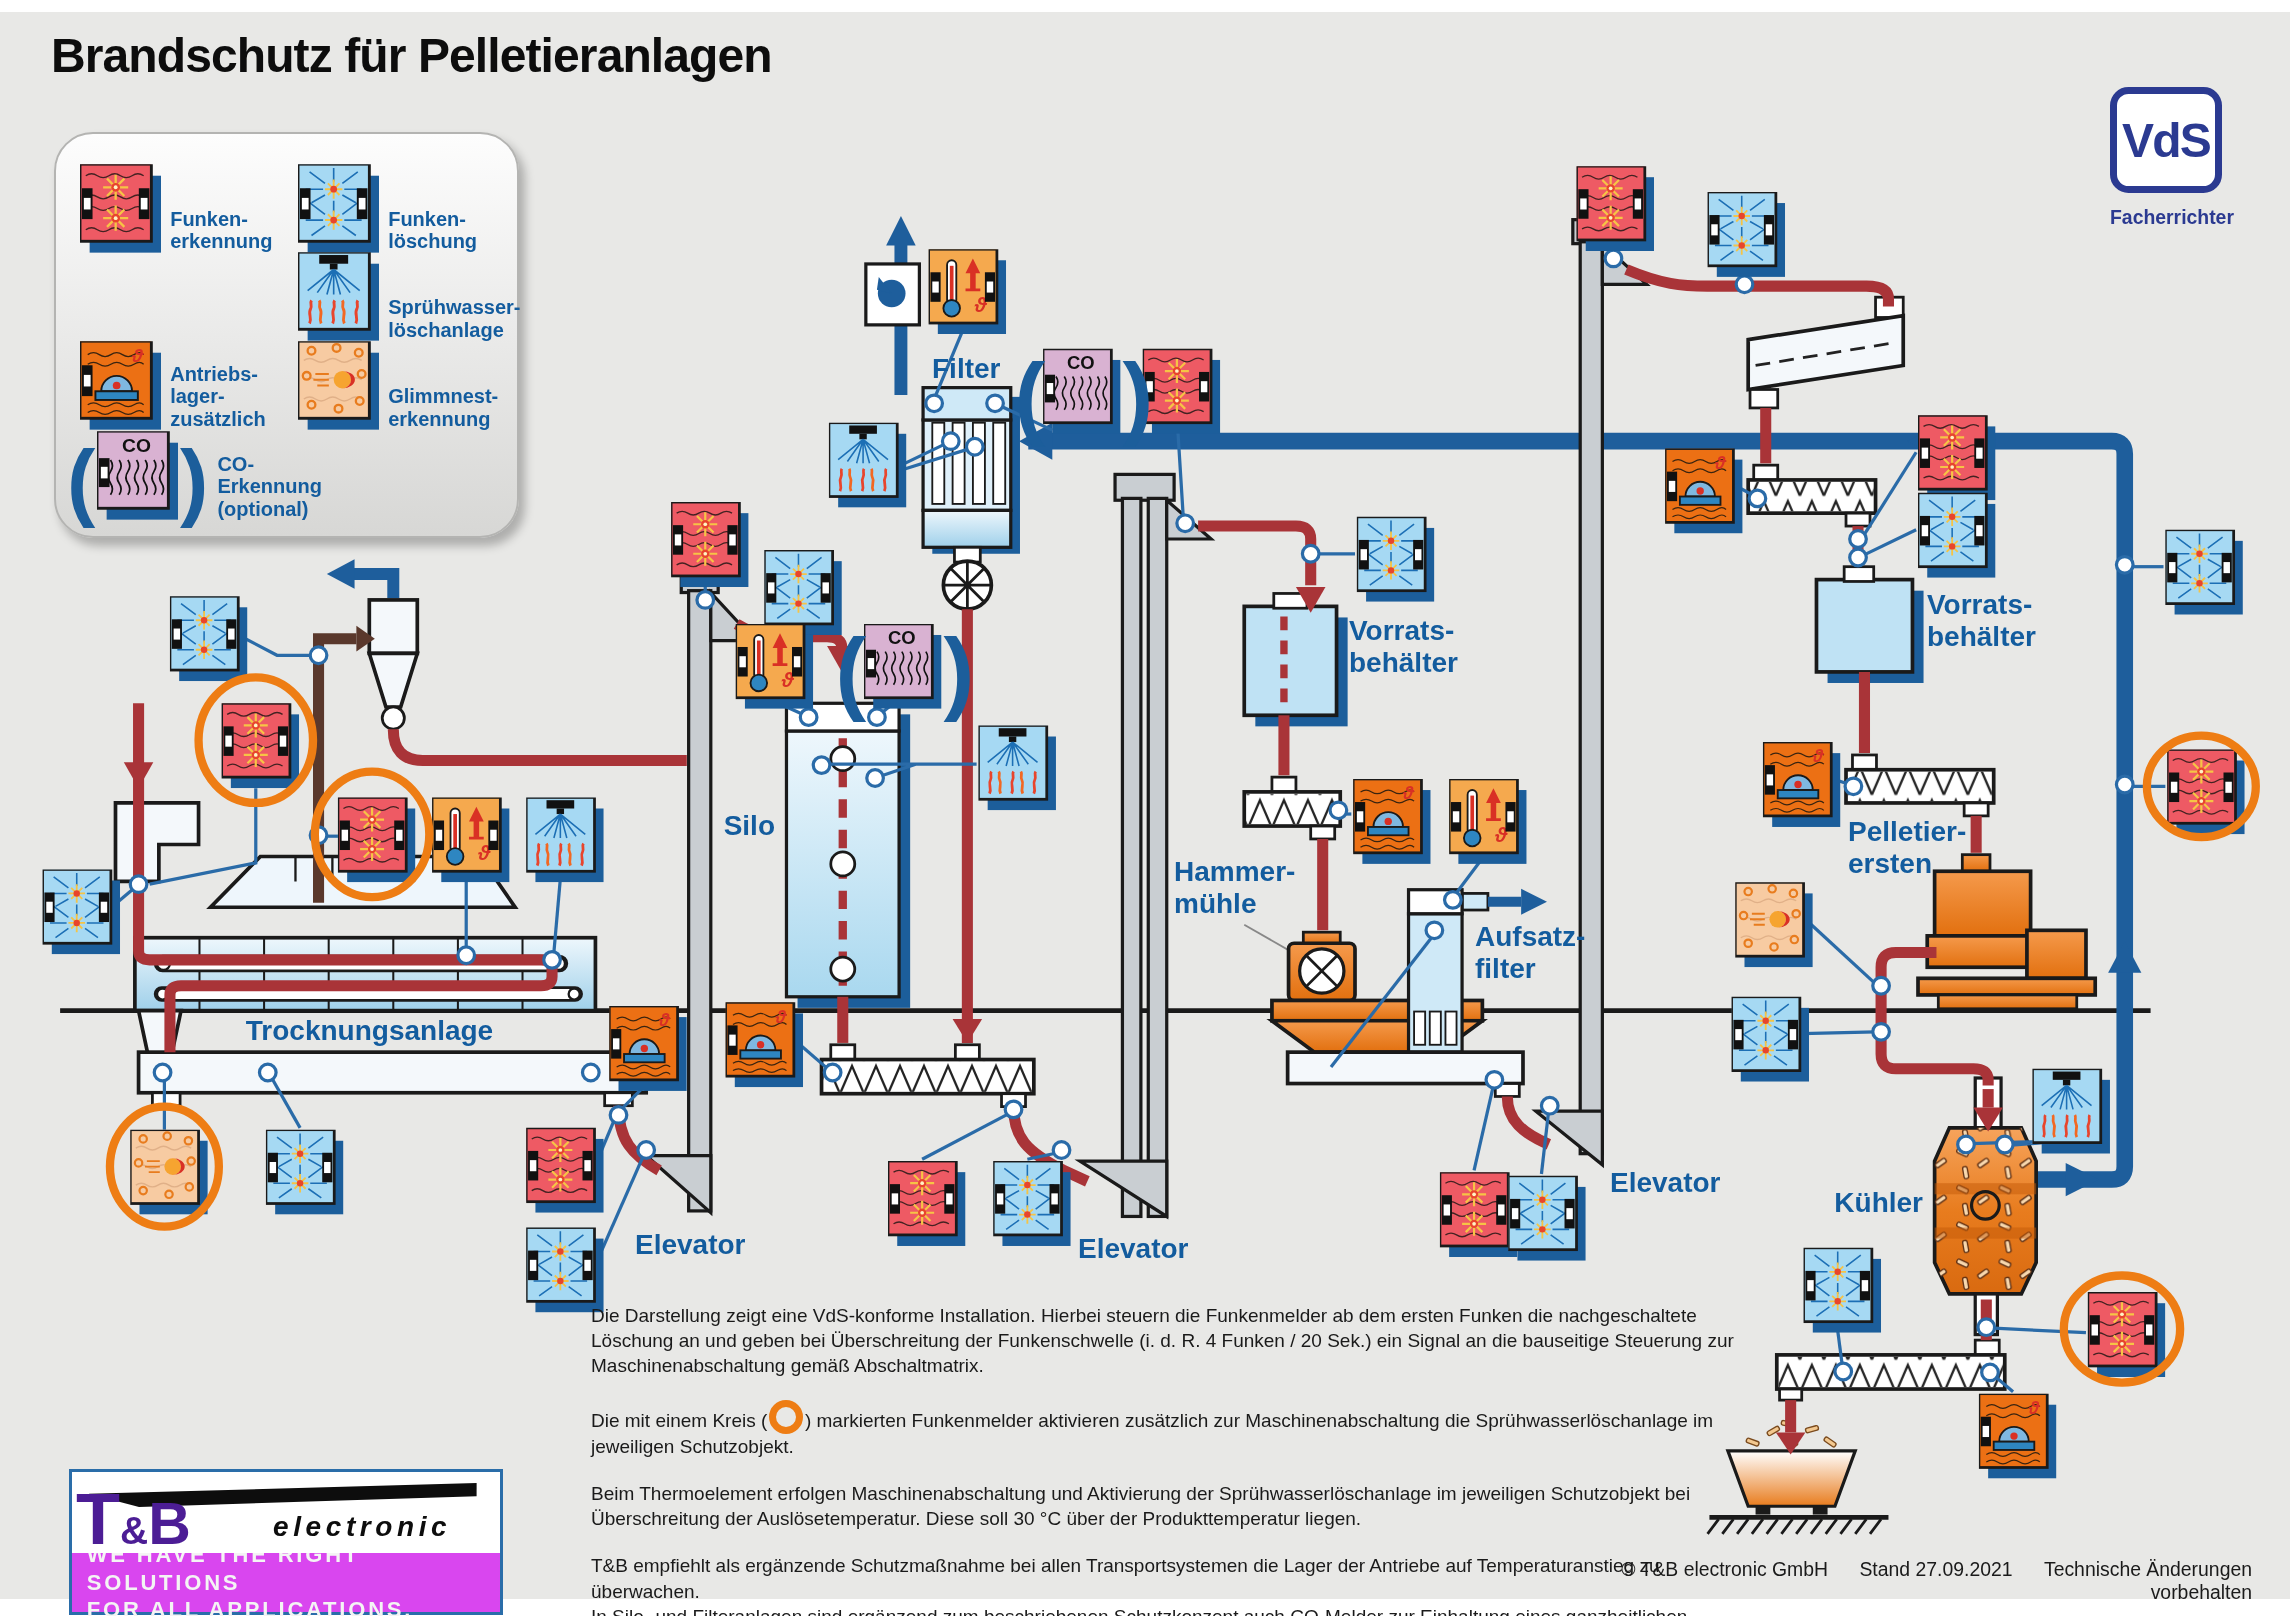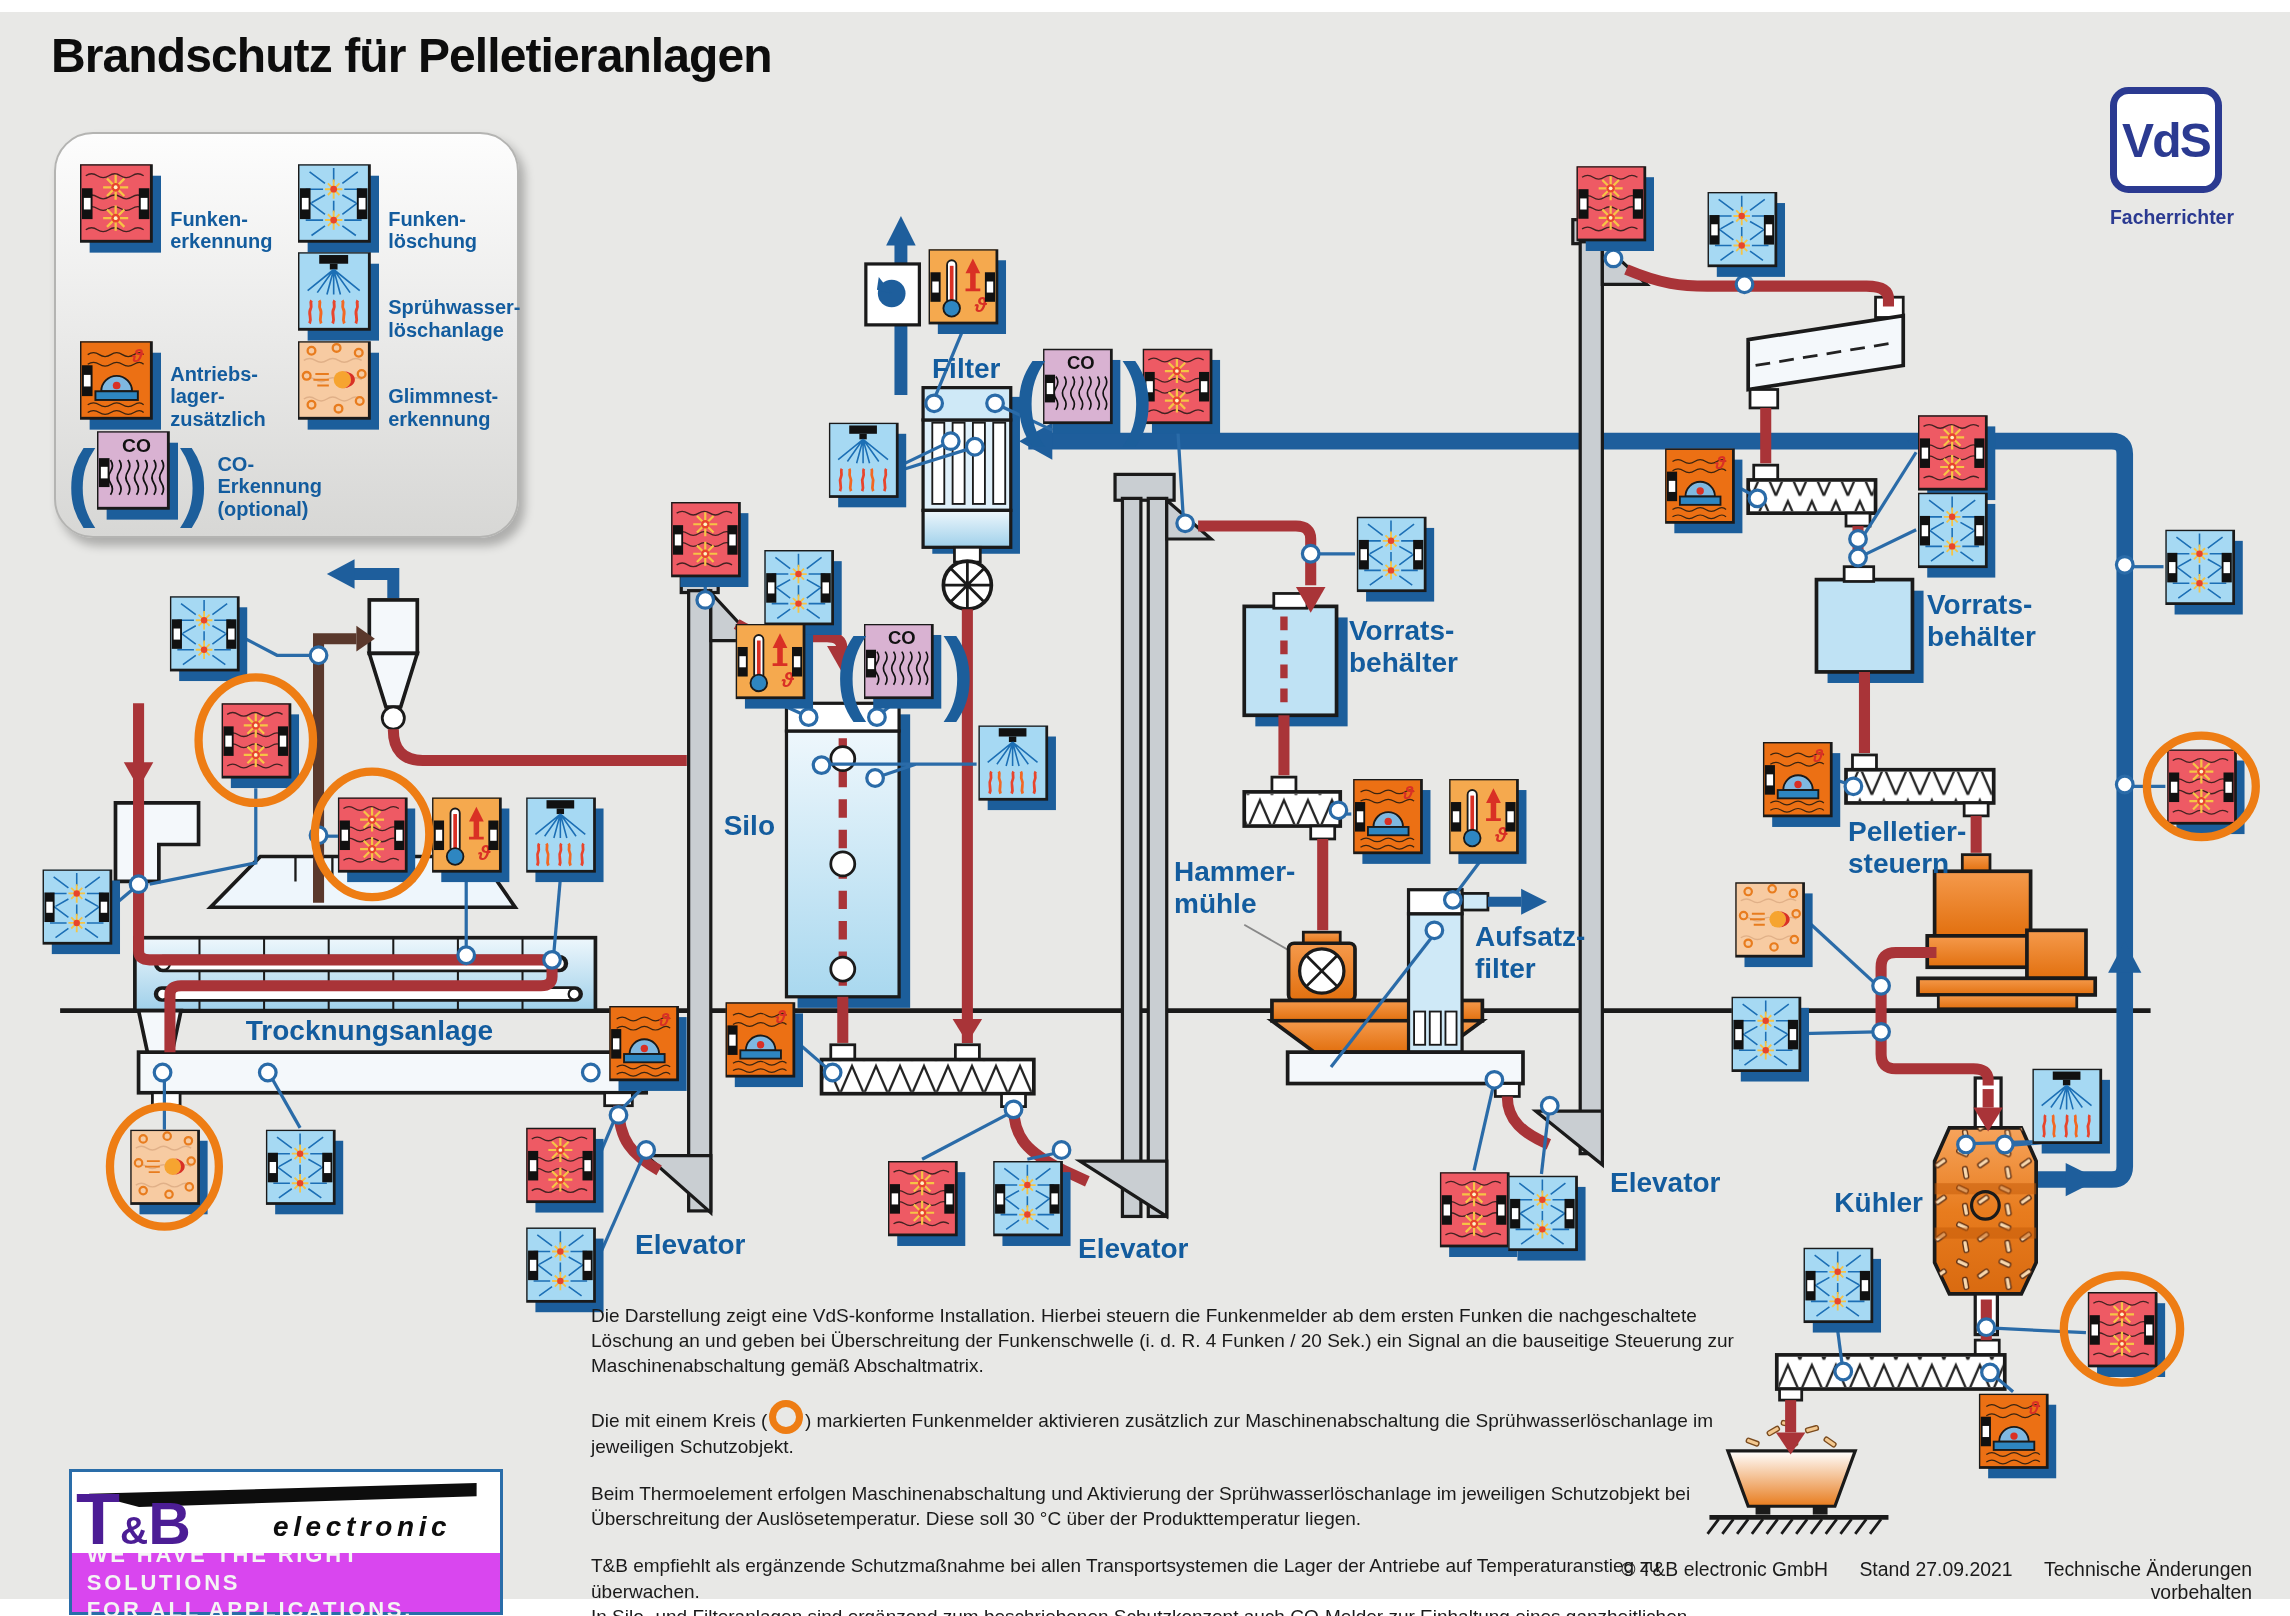--- a/index.html
+++ b/index.html
@@ -645,21 +645,21 @@
   <div class="lbl" style="left:1610px;top:1167px;">Elevator</div>
   <div class="lbl" style="left:1349px;top:615px;">Vorrats-
 behälter</div>
   <div class="lbl" style="left:1927px;top:589px;">Vorrats-
 behälter</div>
   <div class="lbl" style="left:1174px;top:856px;">Hammer-
 mühle</div>
   <div class="lbl" style="left:1475px;top:921px;">Aufsatz-
 filter</div>
   <div class="lbl" style="left:1848px;top:816px;">Pelletier-
-steuern</div>
+ersten</div>
   <div class="lbl" style="left:1807px;top:1187px;width:116px;text-align:right;">Kühler</div>
 
   <div id="legend">
     <div class="leg-item" style="left:24px;top:29.5px;">
       <svg width="81" height="89" viewBox="0 0 84 92">
           <use href="#i-spark"></use>
         </svg>
       <div class="lg-label">Funken-
 erkennung</div>
     </div>

